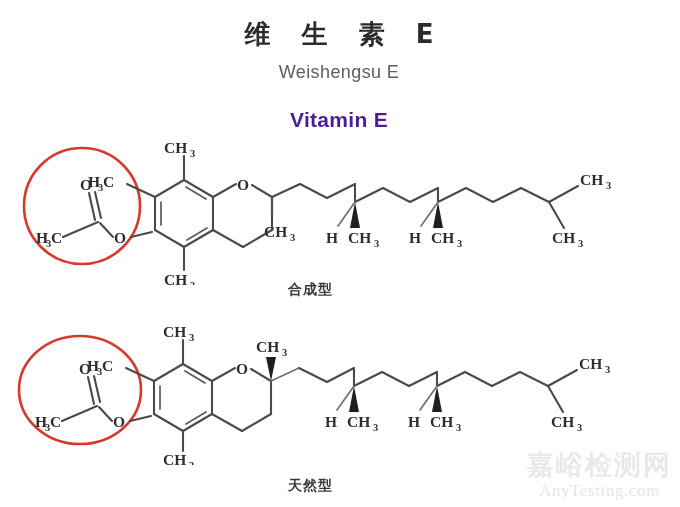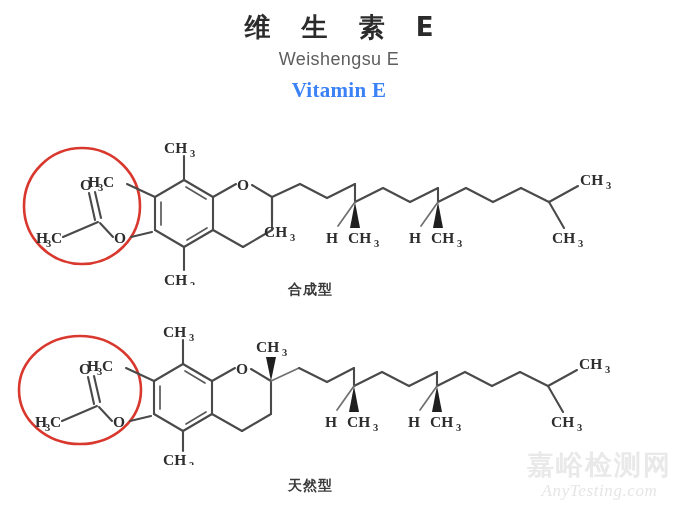--- a/index.html
+++ b/index.html
@@ -12,50 +12,50 @@
     height: 507px;
     position: relative;
     overflow: hidden;
     font-family: "Liberation Serif", serif;
     background: #ffffff;
   }
 
   
   .title-block {
     position: absolute;
-    top: 0;
+    top: 7px;
     left: 0;
     width: 678px;
     text-align: center;
   }
   .title-cn {
     margin-top: 10px;
     font-family: "DejaVu Sans", sans-serif;
     font-size: 26px;
     font-weight: bold;
     letter-spacing: 11px;
     color: #2b2b2b;
     line-height: 34px;
     text-indent: 11px;
   }
   .title-pinyin {
-    margin-top: 4px;
+    margin-top: 10px;
     font-family: "Liberation Sans", sans-serif;
     font-size: 18px;
     font-weight: normal;
     color: #5e5e5e;
     letter-spacing: 0.4px;
     line-height: 22px;
   }
   .title-en {
-    margin-top: 8px;
-    font-family: Liberation Serif, serif;
+    margin-top: 25px;
+    font-family: Liberation Sans, sans-serif;
     font-size: 21px;
     font-weight: bold;
-    color: #3b82f6;
+    color: #4c1d95;
     letter-spacing: 0.3px;
     line-height: 24px;
   }
 
   
   .caption {
     position: absolute;
     width: 621px;
     text-align: center;
     font-family: "DejaVu Sans", sans-serif;
@@ -124,21 +124,20 @@
   .wm-cn {
     font-family: "DejaVu Sans", sans-serif;
     font-size: 27px;
     font-weight: bold;
     color: #e9e9e9;
     letter-spacing: 2px;
     line-height: 30px;
   }
   .wm-en {
     font-family: "Liberation Serif", serif;
-    font-style: italic;
     font-size: 17px;
     color: #e6e6e6;
     letter-spacing: 0.6px;
     line-height: 20px;
     margin-top: 1px;
   }
 </style>
 </head>
 <body>
 

